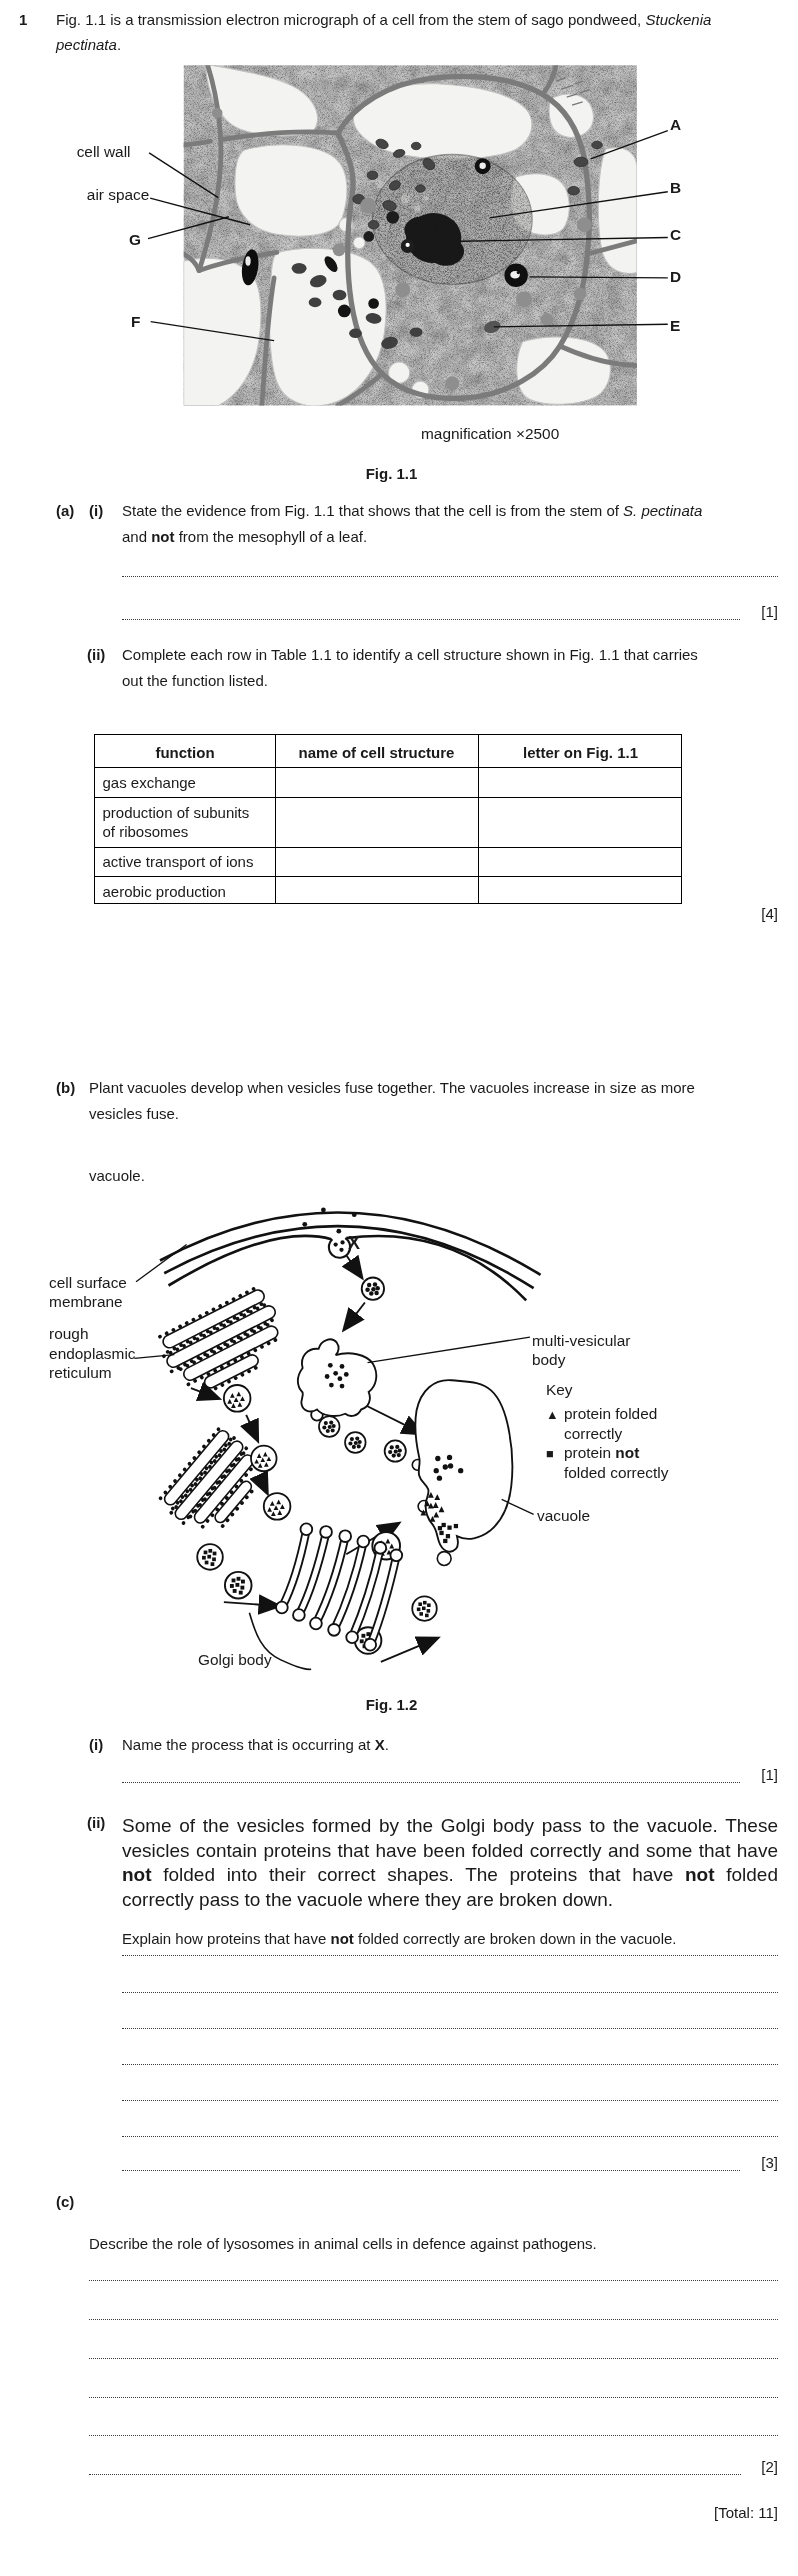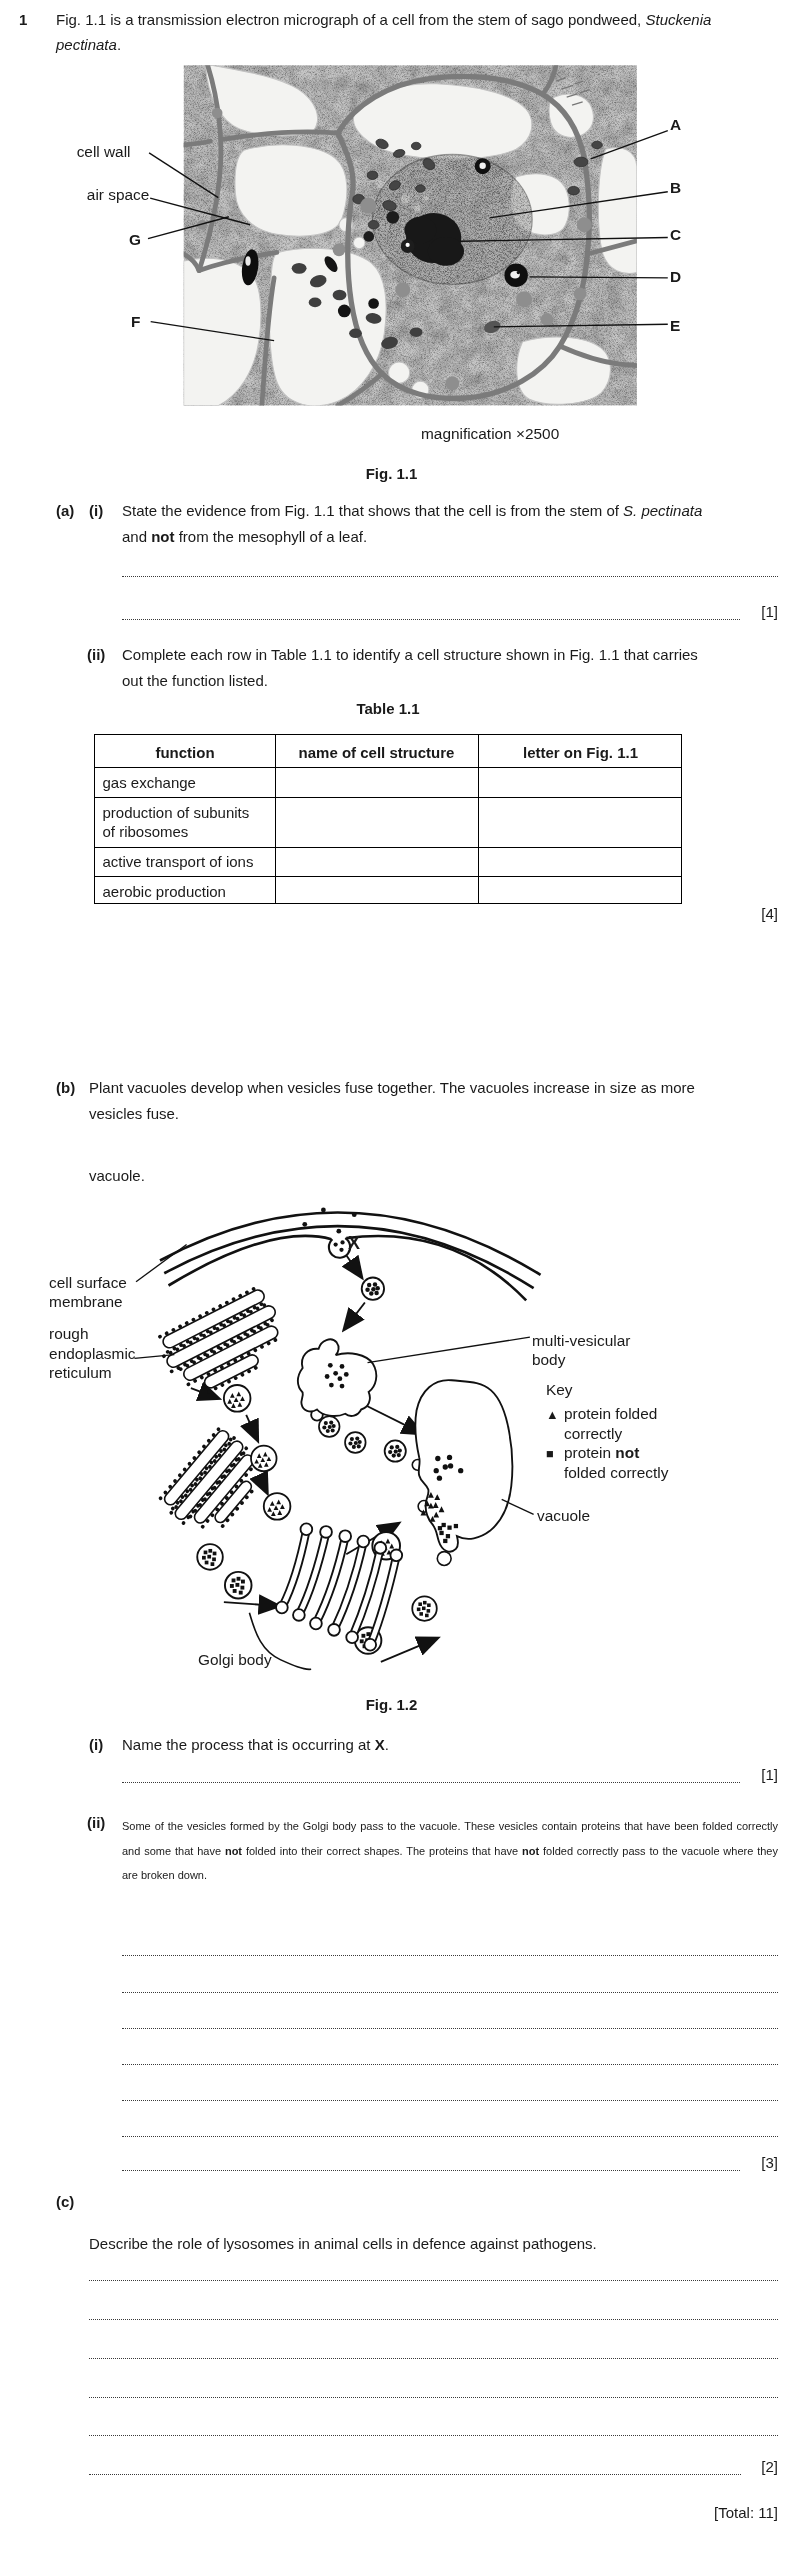--- a/index.html
+++ b/index.html
@@ -199,21 +199,20 @@
   <div class="t" style="left:122px;top:502px;"><span>State the evidence from Fig. 1.1 that shows that the cell is from the stem of </span><span class="it">S. pectinata</span></div>
   <div class="t" style="left:122px;top:528px;"><span>and </span><span class="b">not</span><span> from the mesophyll of a leaf.</span></div>
   <div class="dots" style="left:122px;top:576px;width:656px;"></div>
   <div class="dots" style="left:122px;top:619px;width:618px;"></div>
   <div class="mark" style="top:603px;">[1]</div>
 
   <div class="t b" style="left:87px;top:646px;">(ii)</div>
   <div class="t" style="left:122px;top:646px;">Complete each row in Table 1.1 to identify a cell structure shown in Fig. 1.1 that carries</div>
   <div class="t" style="left:122px;top:672px;">out the function listed.</div>
 
-  <div class="cap" style="left:94px;top:700px;width:588px;">Table 1.1</div>
 
   <div id="t11">
     <div class="vsep" style="left:180px;"></div>
     <div class="vsep" style="left:383px;"></div>
     <div class="hsep" style="top:32px;"></div>
     <div class="hsep" style="top:62px;"></div>
     <div class="hsep" style="top:112px;"></div>
     <div class="hsep" style="top:141px;"></div>
     <div class="cell b" style="left:0;top:7.5px;width:180px;text-align:center;">function</div>
     <div class="cell b" style="left:181px;top:7.5px;width:201px;text-align:center;">name of cell structure</div>
@@ -490,23 +489,24 @@
   </div>
 
   <div class="cap" style="left:56px;top:1696px;width:671px;">Fig. 1.2</div>
 
   <div class="t b" style="left:89px;top:1736px;">(i)</div>
   <div class="t" style="left:122px;top:1736px;"><span>Name the process that is occurring at </span><span class="b">X</span><span>.</span></div>
   <div class="dots" style="left:122px;top:1782px;width:618px;"></div>
   <div class="mark" style="top:1766px;">[1]</div>
 
   <div class="t b" style="left:87px;top:1814px;">(ii)</div>
-  <div style="position:absolute;left:122px;top:1814px;width:656px;font-size:11px;line-height:24.5px;text-align:justify;">
+  <div style="position:absolute;left:122px;top:1814px;width:656px;font-size:19px;line-height:24.5px;text-align:justify;">
     <span>Some of the vesicles formed by the Golgi body pass to the vacuole. These vesicles contain proteins that have been folded correctly and some that have </span><span class="b">not</span><span> folded into their correct shapes. The proteins that have </span><span class="b">not</span><span> folded correctly pass to the vacuole where they are broken down.</span>
   </div>
+  <div class="t" style="left:122px;top:1930px;"><span>Explain how proteins that have </span><span class="b">not</span><span> folded correctly are broken down in the vacuole.</span></div>
   <div class="dots" style="left:122px;top:1955px;width:656px;"></div>
   <div class="dots" style="left:122px;top:1992px;width:656px;"></div>
   <div class="dots" style="left:122px;top:2028px;width:656px;"></div>
   <div class="dots" style="left:122px;top:2064px;width:656px;"></div>
   <div class="dots" style="left:122px;top:2100px;width:656px;"></div>
   <div class="dots" style="left:122px;top:2136px;width:656px;"></div>
   <div class="dots" style="left:122px;top:2170px;width:618px;"></div>
   <div class="mark" style="top:2154px;">[3]</div>
 
   <div class="t b" style="left:56px;top:2193px;">(c)</div>

